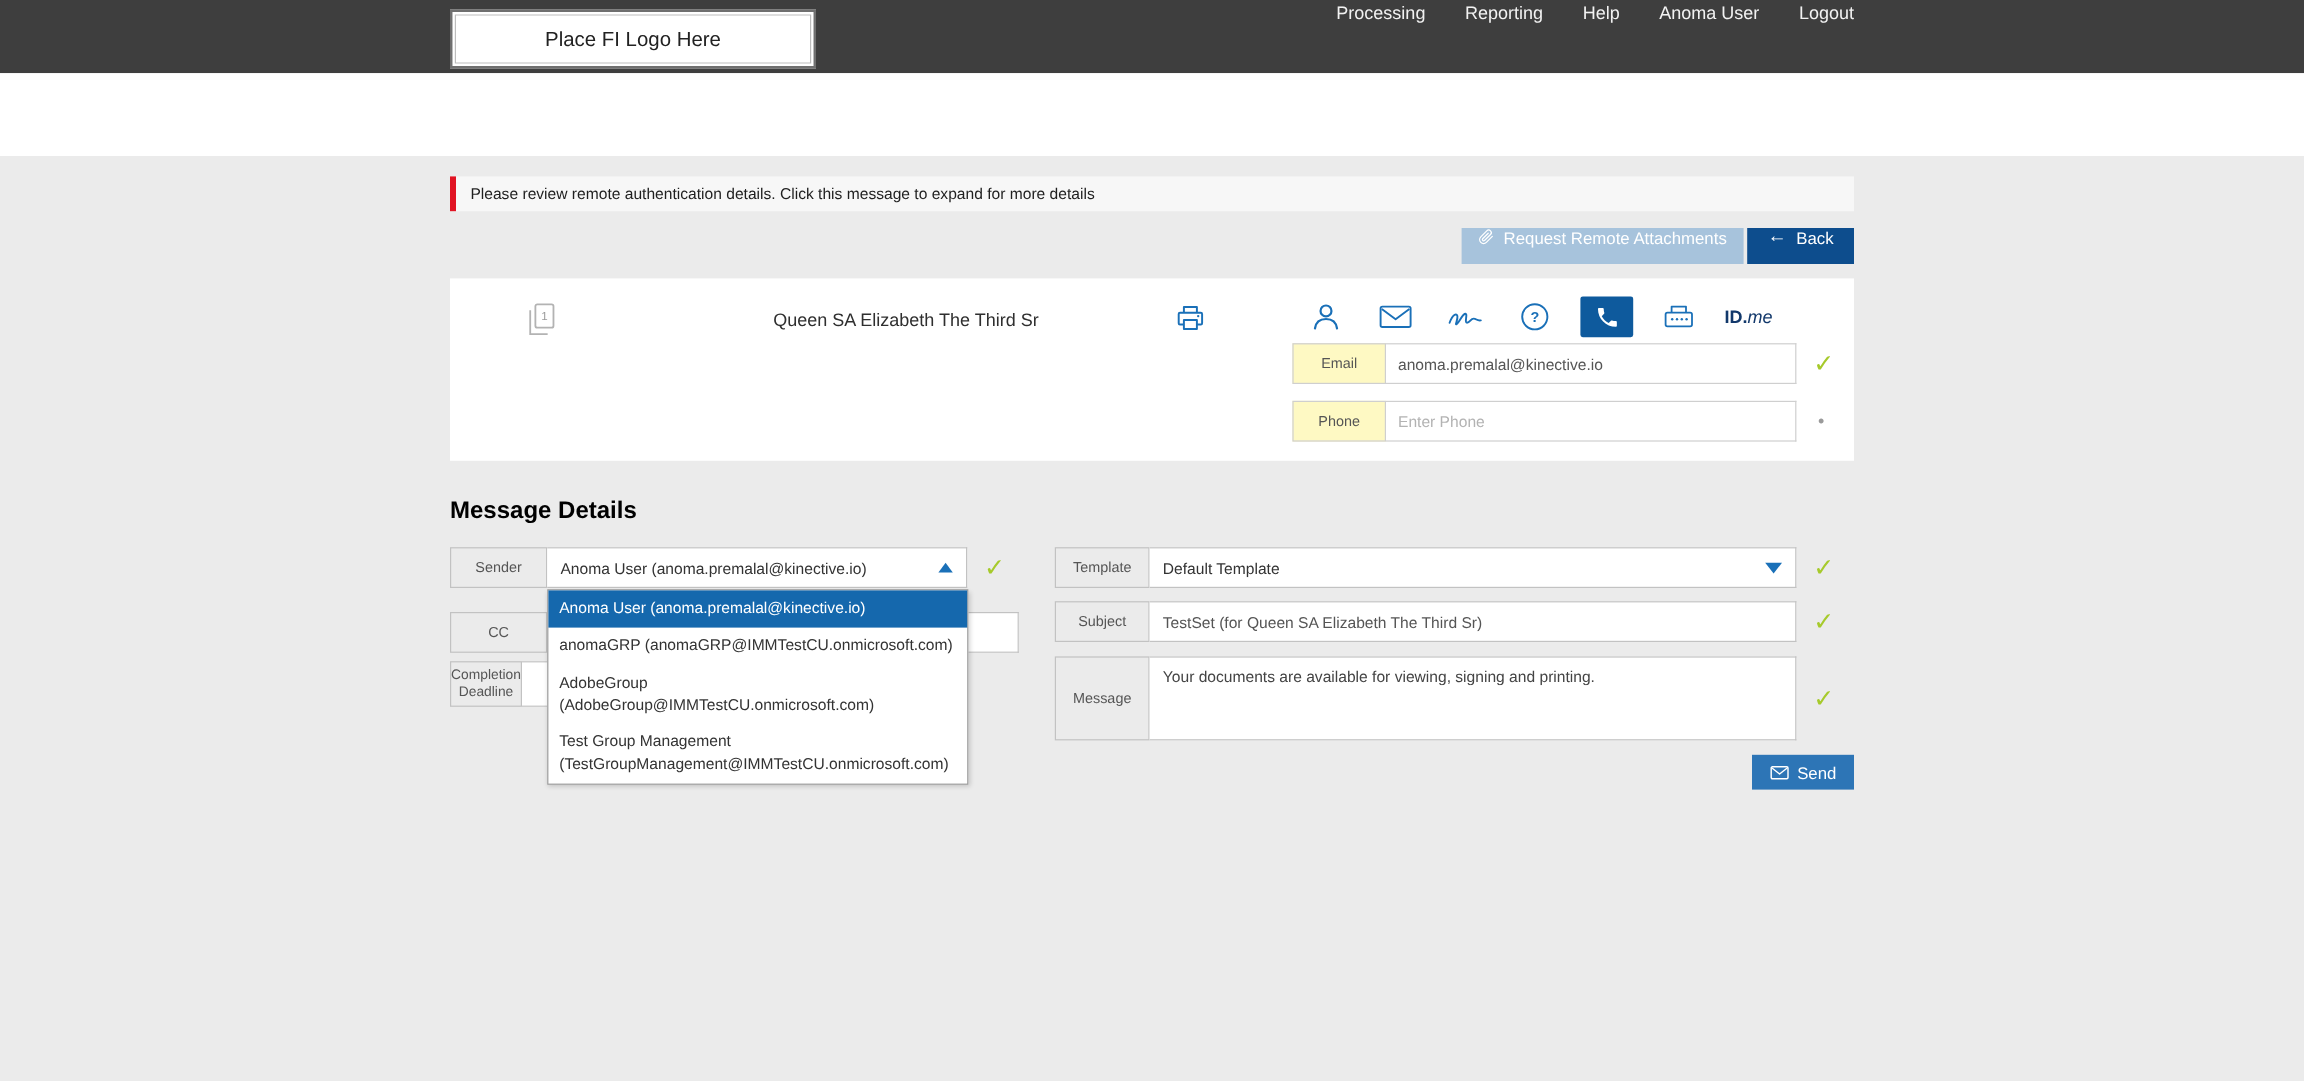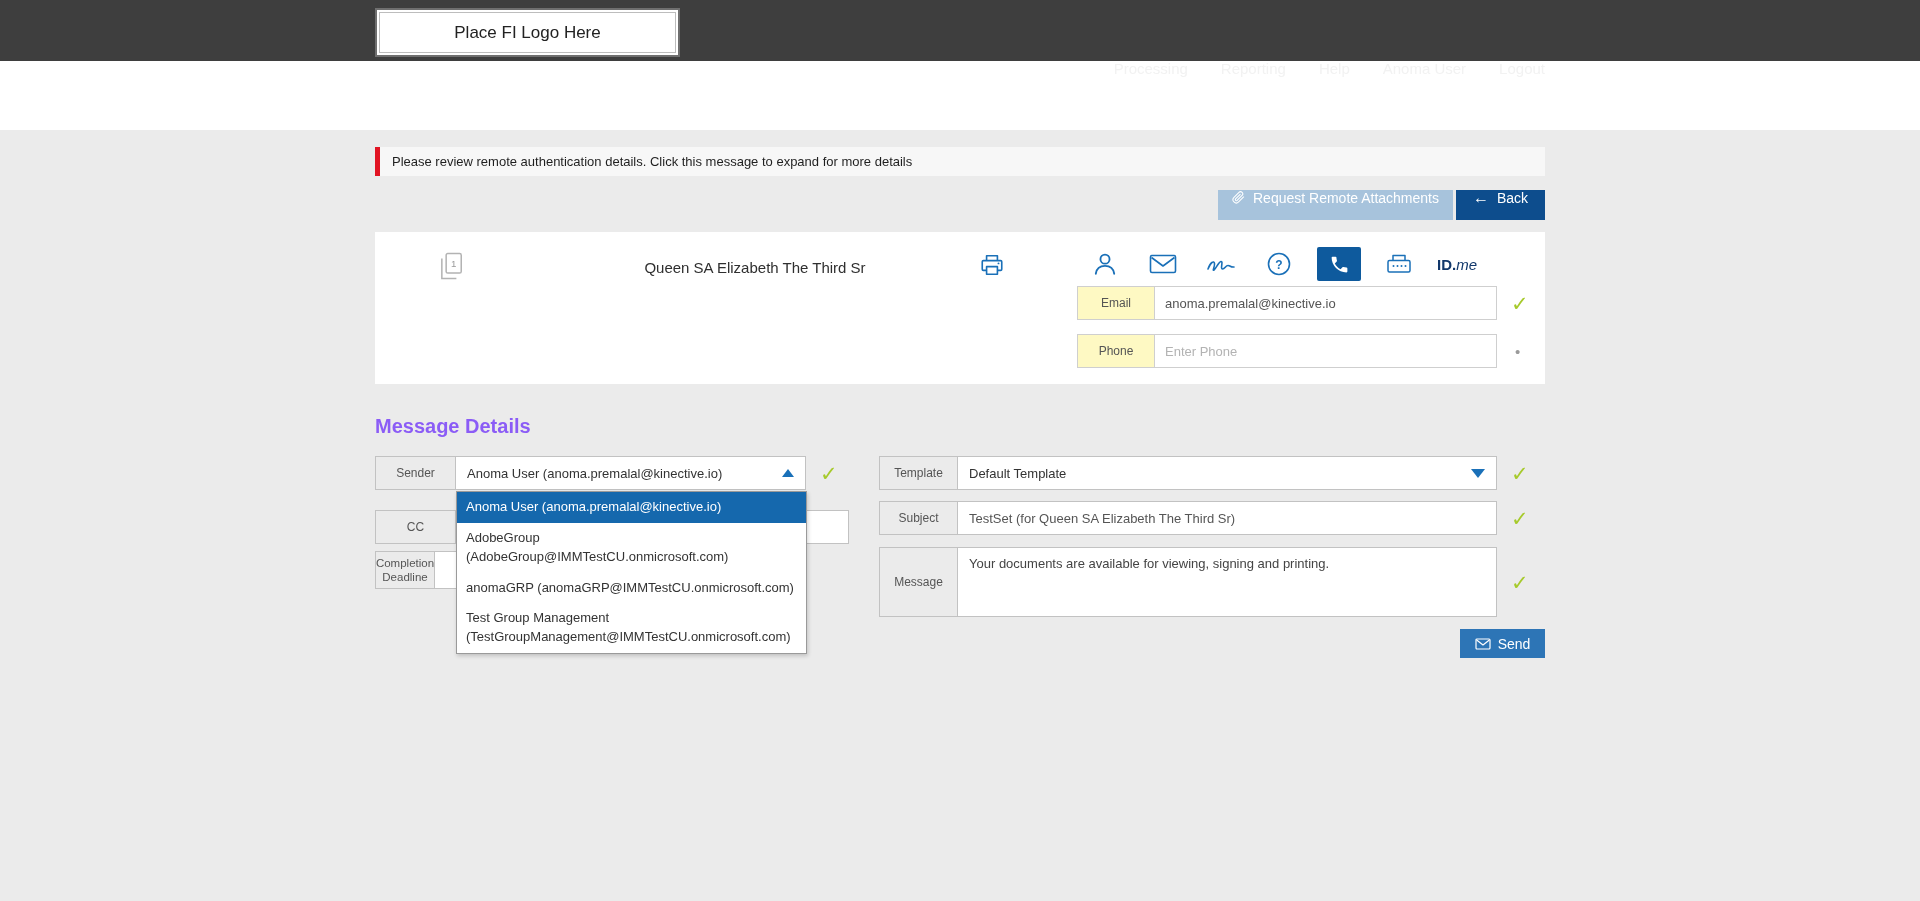--- a/index.html
+++ b/index.html
@@ -4,21 +4,21 @@
 <style>
   html,body{margin:0;padding:0}
   body{width:1920px;height:901px;background:#ebebeb;font-family:"Liberation Sans",sans-serif;overflow:hidden}
   .container{width:1170px;margin:0 auto;position:relative;height:100%}
 
   
   .topbar{height:61px;background:#3e3e3e}
   .logo-box{position:absolute;left:0;top:8px;width:301px;height:45px;background:#fff;border:2px solid #6f6f6f;
     box-shadow:inset 0 0 0 2px #fff,inset 0 0 0 3px #bdbdbd;display:flex;align-items:center;justify-content:center;
     font-size:17px;color:#222;cursor:pointer}
-  .topnav{position:absolute;right:0;top:16px;height:61px;display:flex;align-items:flex-end;gap:33px}
+  .topnav{position:absolute;right:0;top:3px;height:61px;display:flex;align-items:flex-start;gap:33px}
   .topnav span{color:#f2f2f2;font-size:15px;cursor:pointer;white-space:nowrap}
 
   
   .header{height:69px;background:#fff}
   .header-left{position:absolute;left:0;top:0;height:69px;display:flex;align-items:center;gap:11px}
   .app-title{font-size:19px;color:#9b9b9b}
   .info-badge{width:18px;height:18px;border:1px solid #8aa7c4;border-radius:50%;color:#6e93b8;
     font-family:"Liberation Serif",serif;font-style:italic;font-size:12px;display:flex;align-items:center;
     justify-content:center;margin-left:3px;cursor:pointer}
   .brand{position:absolute;right:0;top:0;height:69px;display:flex;align-items:center;font-size:21px;color:#17395e}
@@ -49,21 +49,21 @@
   .cell-label{width:78px;height:34px;border:1px solid #cfcfcf;display:flex;align-items:center;justify-content:center;
     font-size:12px;color:#555;background:#fef9c3;box-sizing:border-box}
   .cell-input-wrap{width:342px;height:34px;border:1px solid #cfcfcf;border-left:none;background:#fff;box-sizing:border-box;display:flex;align-items:center}
   .cell-input-wrap input{width:100%;height:100%;border:none;outline:none;background:transparent;font-family:inherit;
     font-size:13px;color:#555;padding:0 10px;box-sizing:border-box}
   .cell-input-wrap input::placeholder{color:#b3b3b3}
   .check{color:#a6ca2b;font-size:21px;margin-left:14px;line-height:1}
   .dot{color:#9a9a9a;font-size:15px;margin-left:18px;line-height:1}
 
   
-  .section-heading{margin-top:31px;font-size:20px;font-weight:700;color:#8b5cf6}
+  .section-heading{margin-top:31px;font-size:20px;font-weight:700;color:#000000}
   .form-area{position:relative;margin-top:18px;height:240px}
   .form-label{border:1px solid #c2c2c2;display:flex;align-items:center;justify-content:center;font-size:12px;color:#555;
     text-align:center;line-height:1.25;box-sizing:border-box;padding:0 4px}
   .form-field{background:#fff;border:1px solid #c2c2c2;border-left:none;display:flex;align-items:center;
     padding:0 11px;font-size:13px;color:#333;box-sizing:border-box;position:relative}
   .form-field .val{flex:1;white-space:nowrap;overflow:hidden}
   .form-field input{width:100%;height:100%;border:none;outline:none;background:transparent;font-family:inherit;font-size:13px;color:#555;padding:0}
   .tri-up{width:0;height:0;border-left:6px solid transparent;border-right:6px solid transparent;border-bottom:8px solid #1a70b8;cursor:pointer}
   .tri-down{width:0;height:0;border-left:7px solid transparent;border-right:7px solid transparent;border-top:9px solid #1a70b8;cursor:pointer}
 
@@ -243,22 +243,22 @@
 
       <div class="field-row row-deadline">
         <div class="form-label">Completion Deadline</div>
         <div class="form-field">
           <input type="text" style="">
         </div>
       </div>
 
       <div class="dropdown">
         <div class="dd-option selected">Anoma User (anoma.premalal@kinective.io)</div>
+        <div class="dd-option">anomaGRP (anomaGRP@IMMTestCU.onmicrosoft.com)</div>
         <div class="dd-option">AdobeGroup (AdobeGroup@IMMTestCU.onmicrosoft.com)</div>
-        <div class="dd-option">anomaGRP (anomaGRP@IMMTestCU.onmicrosoft.com)</div>
         <div class="dd-option">Test Group Management (TestGroupManagement@IMMTestCU.onmicrosoft.com)</div>
       </div>
 
       <div class="field-row row-template">
         <div class="form-label">Template</div>
         <div class="form-field">
           <span class="val">Default Template</span>
           <span class="tri-down"></span>
         </div>
         <span class="check">✓</span>

